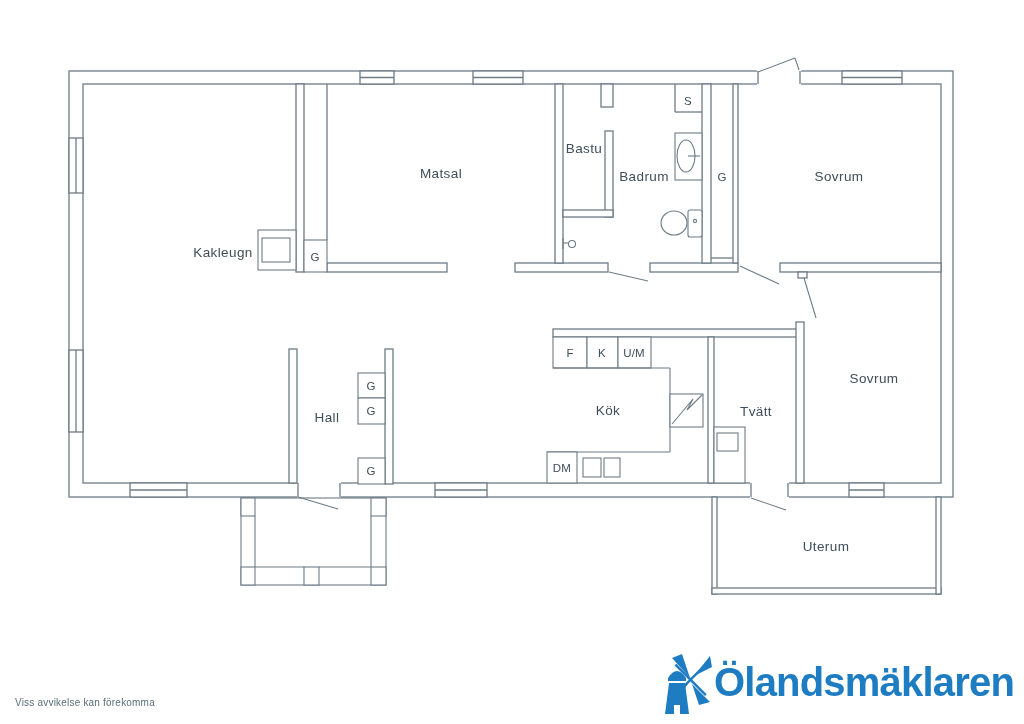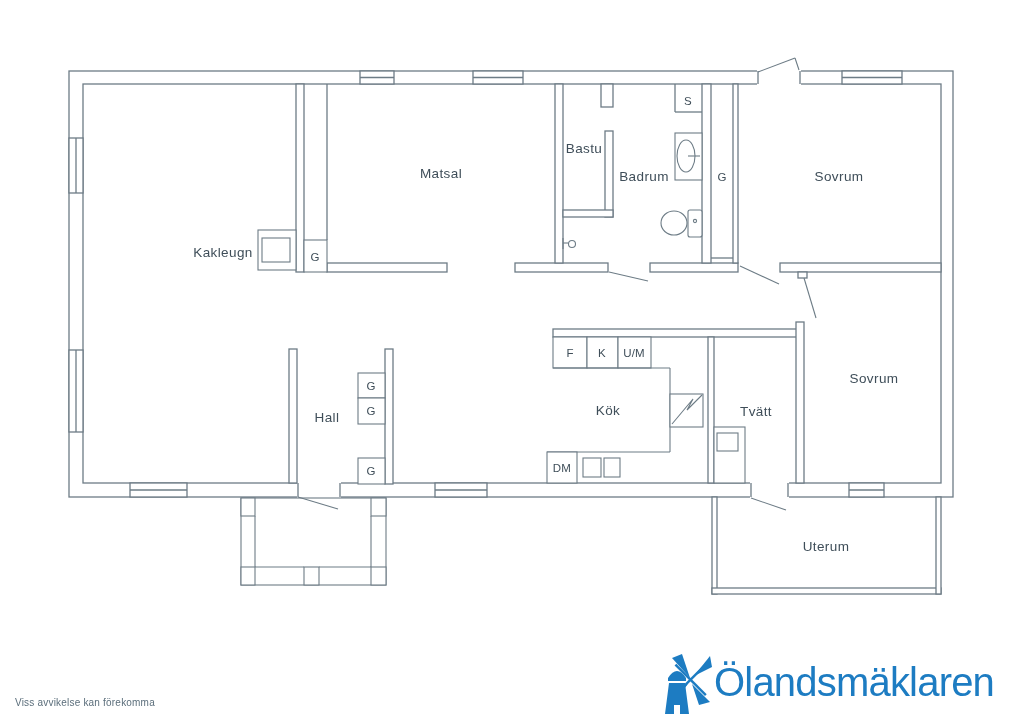--- a/index.html
+++ b/index.html
@@ -18,21 +18,21 @@
   .o{fill:none;stroke:var(--wall);stroke-width:1.3;}
   .thin{stroke-width:1.1;}
   
   .gap{fill:#fff;stroke:none;}
   
   .fx{fill:#fff;stroke:var(--wall);stroke-width:1.1;}
   text{font-family:"Liberation Sans",sans-serif;fill:var(--room-label);}
   .room{font-size:13.5px;letter-spacing:.4px;}
   .sm{font-size:11.5px;letter-spacing:.2px;}
   .logo-wrap{position:absolute;left:660px;top:650px;width:364px;height:68px;}
-  .logo-text{position:absolute;left:54px;top:10px;font-size:40px;font-weight:normal;
+  .logo-text{position:absolute;left:54px;top:10px;font-size:40px;font-weight:bold;
              letter-spacing:-0.8px;color:var(--logo-blue);white-space:nowrap;}
   .windmill{position:absolute;left:0;top:0;}
   .disclaimer{position:absolute;left:15px;top:697px;font-size:10px;color:var(--disclaimer);
               letter-spacing:.2px;}
 </style>
 </head>
 <body>
 
 <div class="canvas">
 

